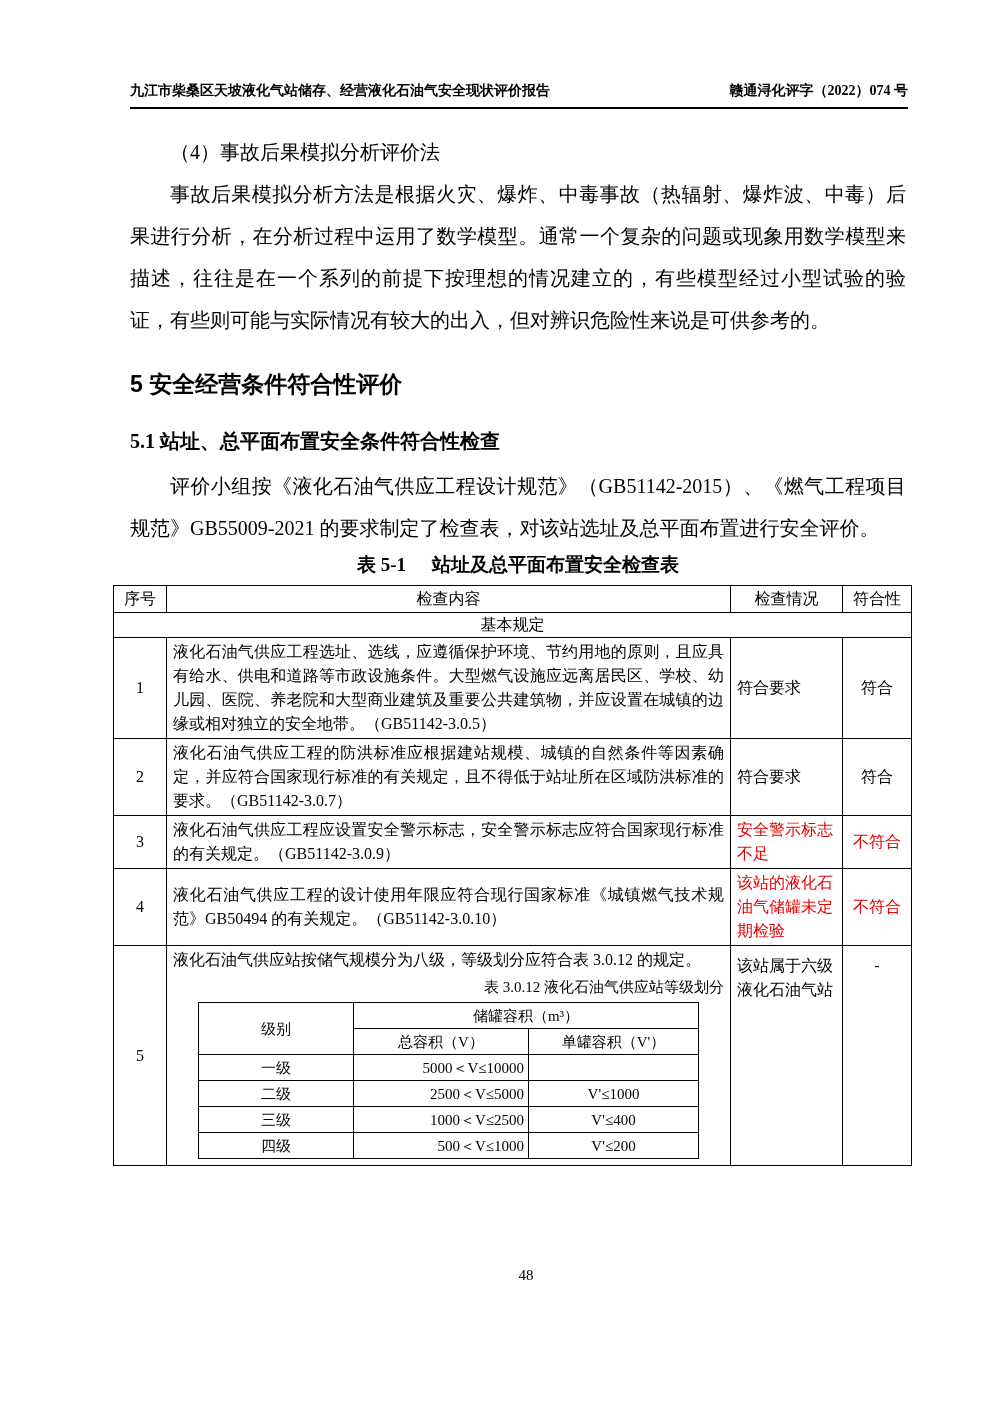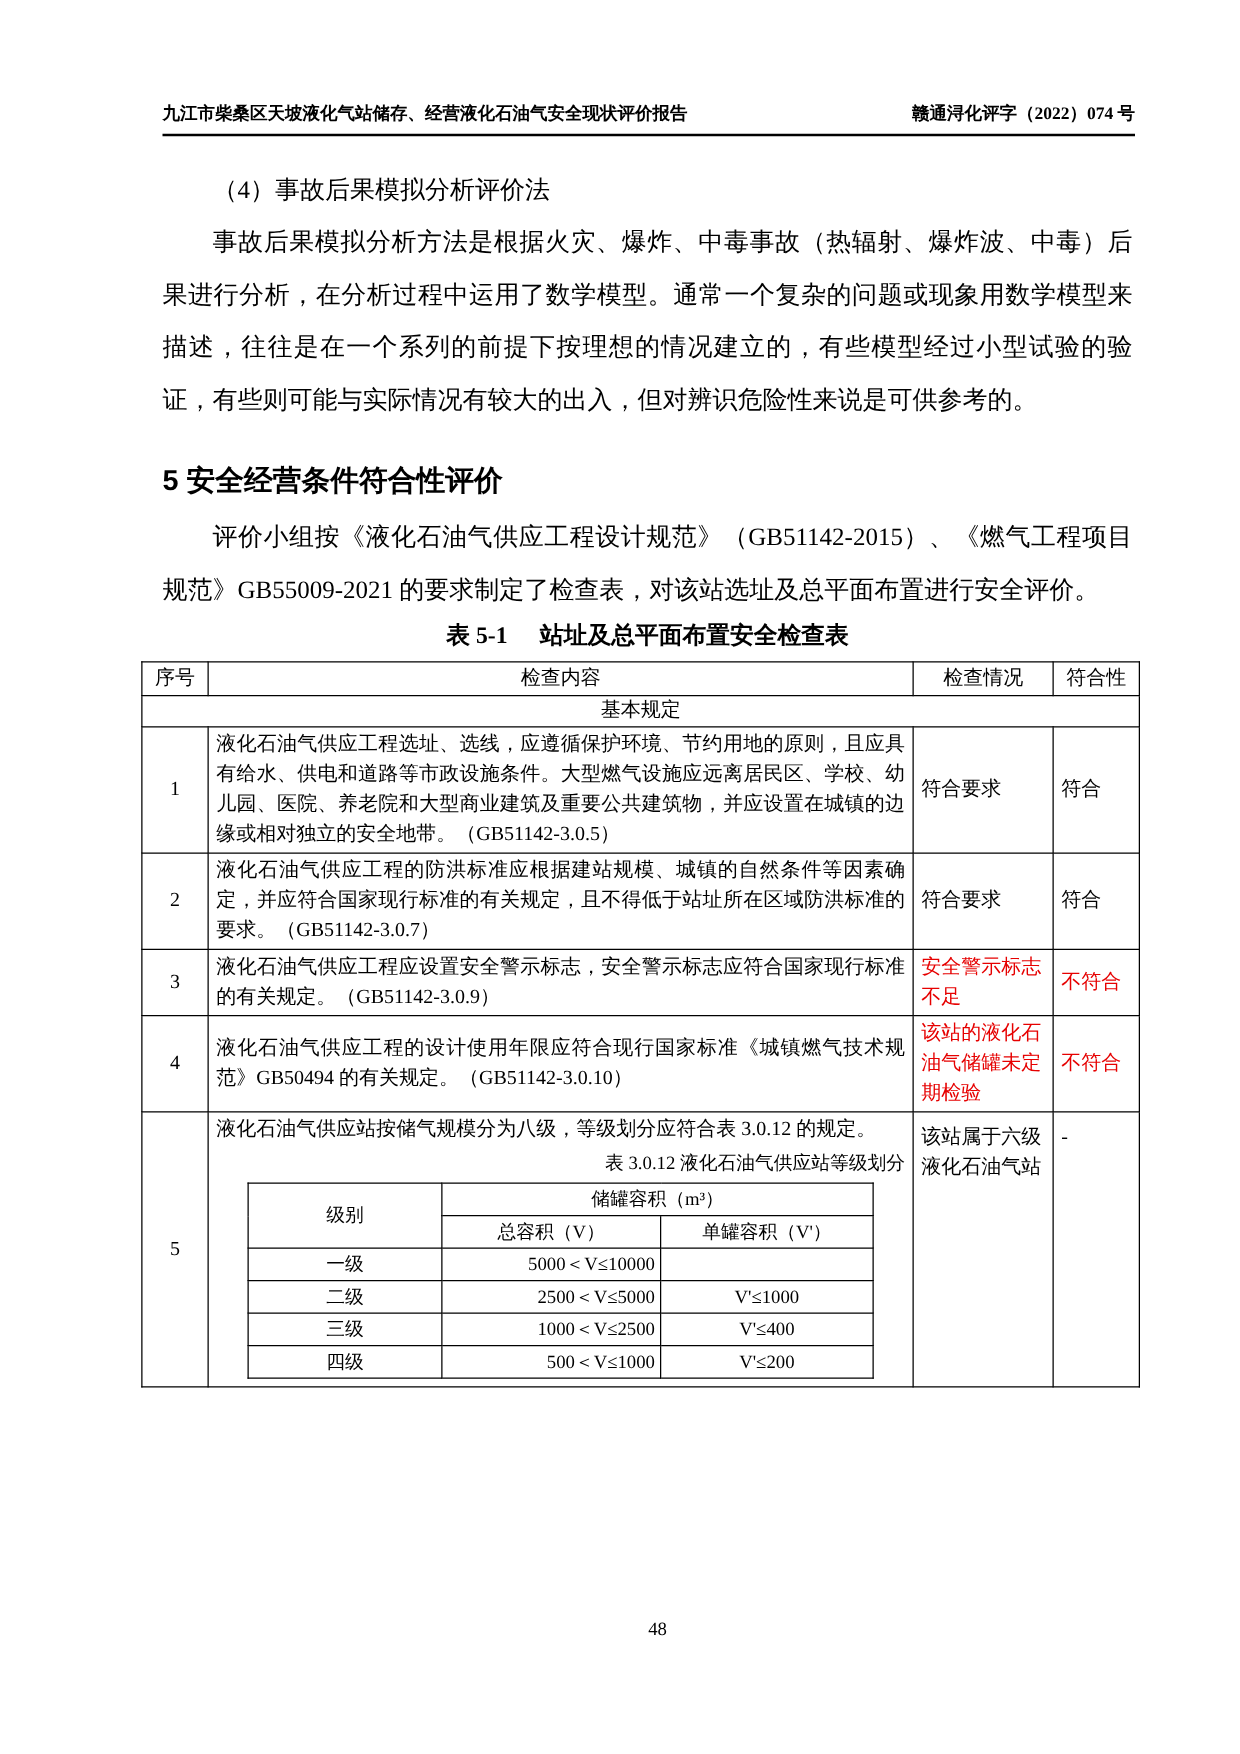--- a/index.html
+++ b/index.html
@@ -49,53 +49,54 @@
     width: 798px; margin-left: -17px;
     font-size: 16px; line-height: 24px;
     table-layout: fixed;
   }
   .main-table td { border: 1px solid #000; padding: 2px 6px; vertical-align: middle; }
   .main-table tr.hdr td { text-align: center; height: 27px; padding: 1px 2px; }
   .main-table tr.group-row td { text-align: center; height: 24px; padding: 0 2px; }
   .cell-no { text-align: center; vertical-align: top; padding-top: 4px; }
   .cell-content { text-align: justify; padding: 3px 8px; }
   .cell-status { padding: 2px 9px; }
-  .cell-result { text-align: left; }
+  .cell-result { text-align: center; }
   .row5 .cell-status, .row5 .cell-result { vertical-align: top; padding-top: 8px; }
   .red { color: var(--alert, #e60000); }
   .row5-text { text-align: justify; font-size: 16px; line-height: 24px; }
   .inner-caption { text-align: right; font-size: 15px; line-height: 26px; margin-top: 2px; }
   .inner-table {
     border-collapse: collapse; margin: 2px auto 4px;
     font-size: 15px; line-height: 20px; table-layout: fixed;
   }
   .inner-table td { border: 1px solid #000; height: 26px; text-align: center; padding: 1px 4px; }
   .inner-table td.val-left { text-align: right; padding-left: 26px; }
   .page-footer {
-    position: absolute; top: 1296px; left: 0; width: 100%;
+    position: absolute; top: 1267px; left: 0; width: 100%;
     text-align: center; font-size: 15px;
   }
   .page-footer span { position: relative; left: 30px; }
 </style>
 </head>
 <body>
 
 <div class="page">
 
   <header class="doc-header">
     <span>九江市柴桑区天坡液化气站储存、经营液化石油气安全现状评价报告</span>
     <span>赣通浔化评字（2022）074 号</span>
   </header>
 
   <div class="content">
 
     <p class="para-heading">（4）事故后果模拟分析评价法</p>
     <p class="para">事故后果模拟分析方法是根据火灾、爆炸、中毒事故（热辐射、爆炸波、中毒）后果进行分析，在分析过程中运用了数学模型。通常一个复杂的问题或现象用数学模型来描述，往往是在一个系列的前提下按理想的情况建立的，有些模型经过小型试验的验证，有些则可能与实际情况有较大的出入，但对辨识危险性来说是可供参考的。</p>
 
     <h1 class="sec-title">5 安全经营条件符合性评价</h1>
+    <h2 class="subsec-title">5.1 站址、总平面布置安全条件符合性检查</h2>
     <p class="para para2">评价小组按《液化石油气供应工程设计规范》（GB51142-2015）、《燃气工程项目规范》GB55009-2021 的要求制定了检查表，对该站选址及总平面布置进行安全评价。</p>
 
     <p class="table-caption">
       <span class="cap-label">表 5-1</span><span>站址及总平面布置安全检查表</span>
     </p>
 
     <table class="main-table">
       <colgroup>
         <col style="width:53px">
           <col style="width:564px">

